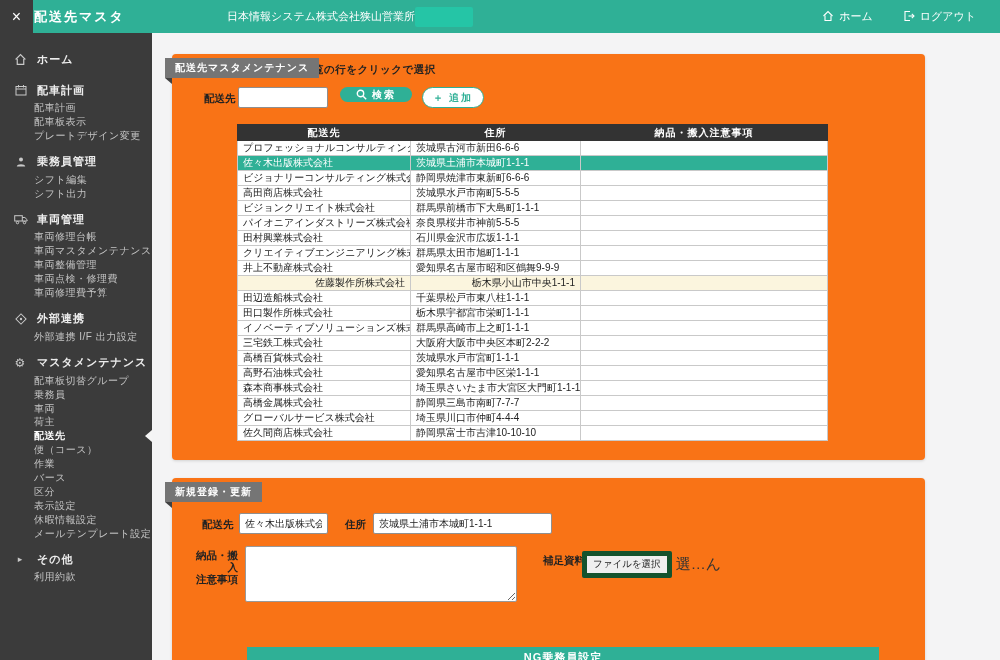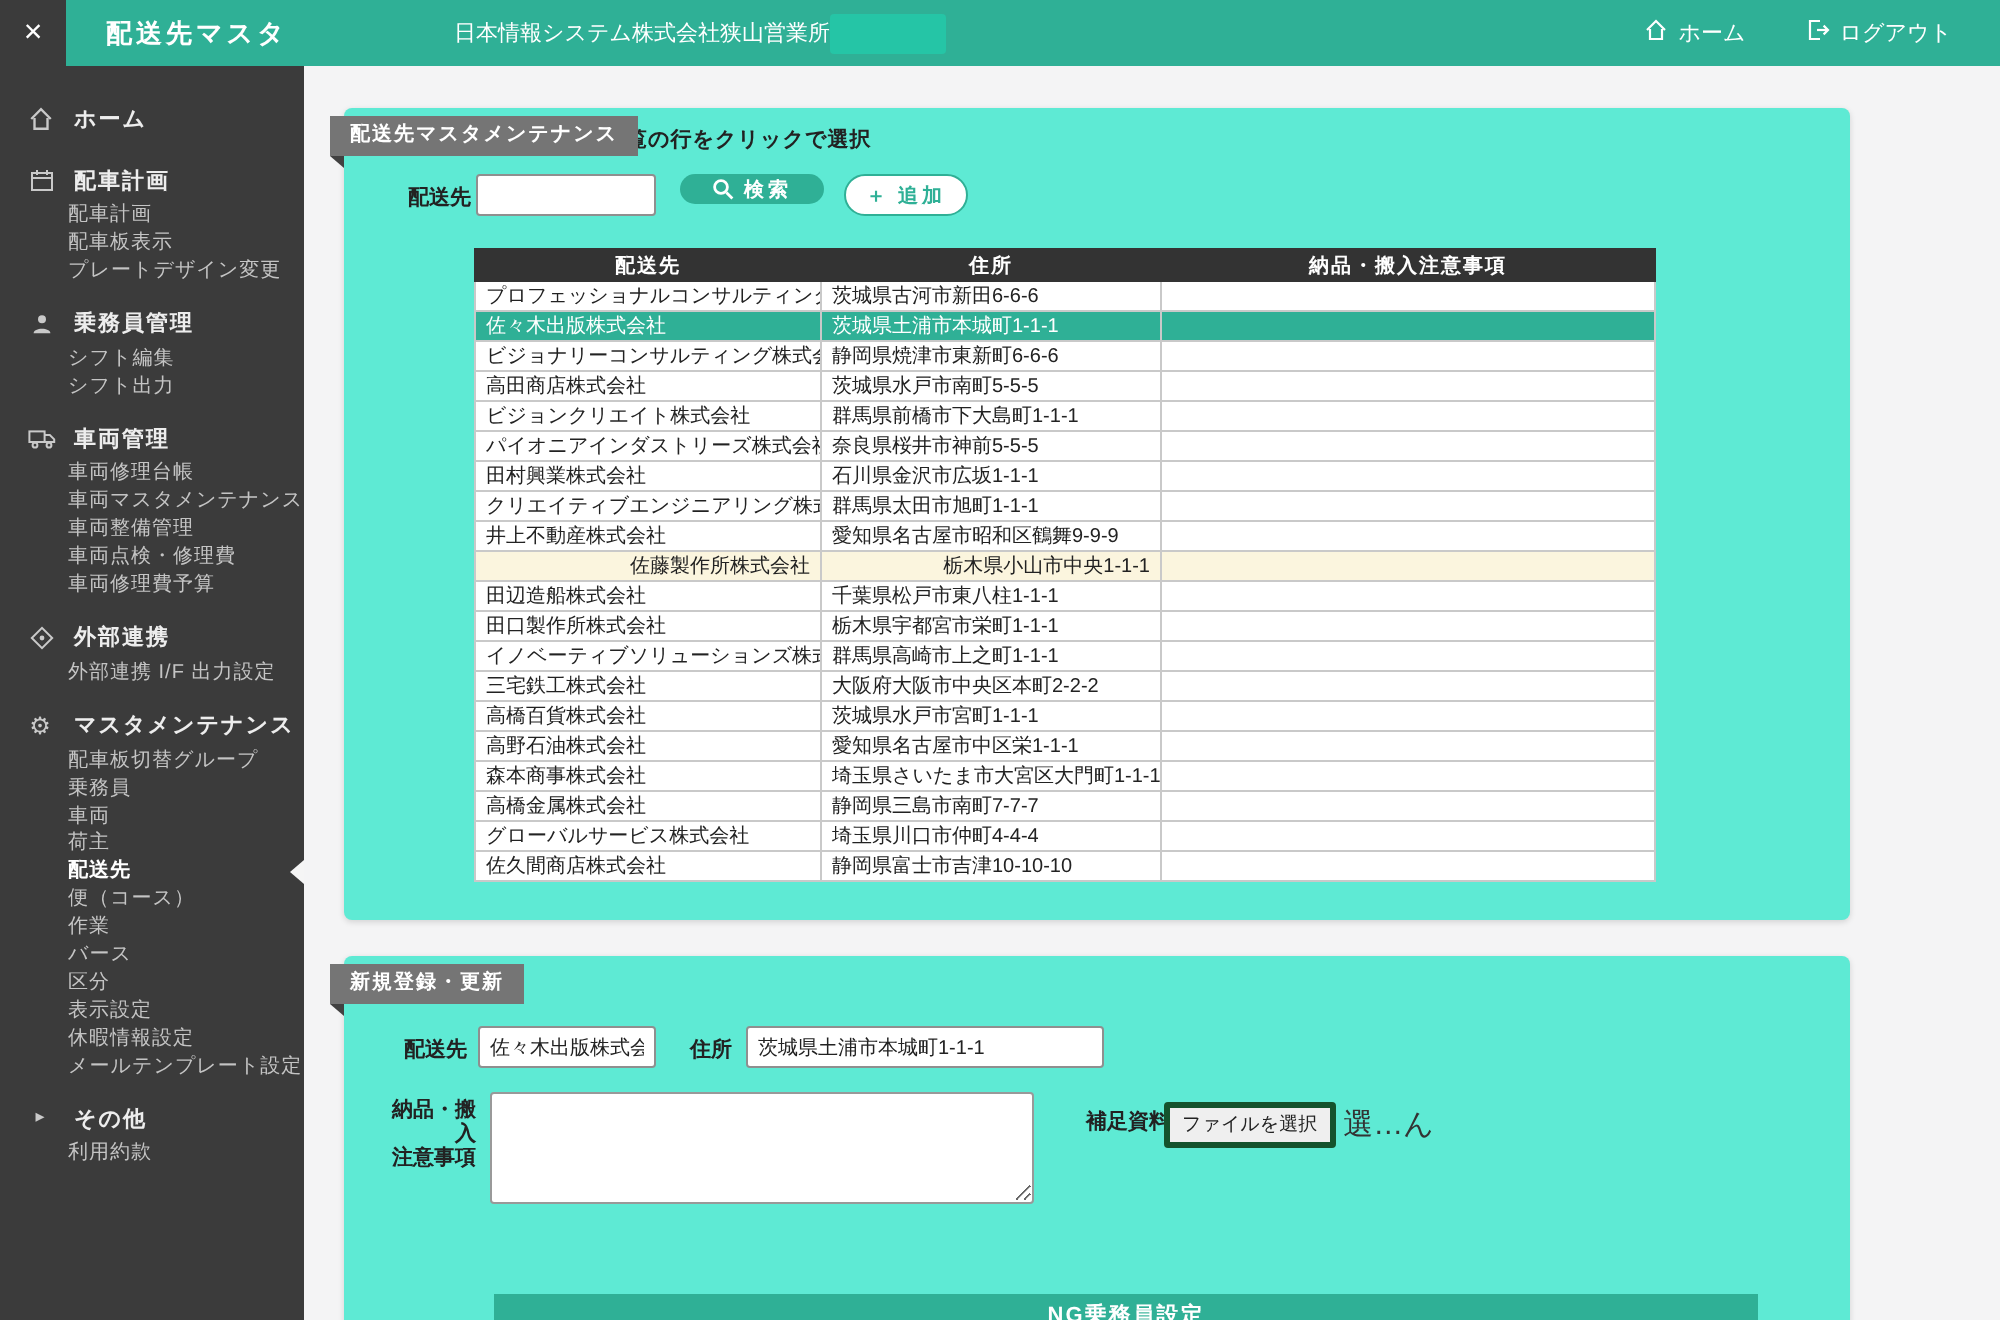--- a/index.html
+++ b/index.html
@@ -2,21 +2,21 @@
 <html><head>
 <meta charset="utf-8">
 <style>
   html,body{margin:0;padding:0;}
   body{width:1000px;height:660px;overflow:hidden;position:relative;background:#f4f4f5;
        font-family:"Liberation Sans","DejaVu Sans",sans-serif;-webkit-font-smoothing:antialiased;}
   
   .topbar{position:absolute;top:0;left:0;width:1000px;height:33px;background:#2fb096;z-index:5;}
   .close-btn{position:absolute;left:0;top:0;width:33px;height:33px;background:#3b3b3b;color:#fff;
              display:flex;align-items:center;justify-content:center;font-size:16px;cursor:pointer;}
-  .topbar-title{position:absolute;left:53px;top:0;line-height:33px;color:#fff;font-weight:bold;
+  .topbar-title{position:absolute;left:34px;top:0;line-height:33px;color:#fff;font-weight:bold;
                 font-size:13px;letter-spacing:2px;}
   .topbar-center{position:absolute;left:227px;top:0;height:33px;display:flex;align-items:center;
                  color:#fff;font-size:11px;}
   .redact{width:58px;height:20px;background:#25c5a6;border-radius:2px;}
   .topbar-nav{position:absolute;right:24px;top:0;height:33px;display:flex;gap:30px;align-items:center;
               color:#fff;font-size:11px;}
   .nav-item{display:flex;align-items:center;gap:5px;cursor:pointer;}
   
   .sidebar{position:absolute;left:0;top:33px;width:152px;height:627px;background:#3b3b3b;
            padding-top:14px;box-sizing:border-box;overflow:hidden;z-index:4;}
@@ -25,21 +25,21 @@
   .side-section{margin-top:8px;height:22px;}
   .side-sub{height:13.9px;line-height:13.9px;padding-left:34px;color:#c4c4c4;font-size:10px;
             position:relative;cursor:pointer;letter-spacing:.5px;white-space:nowrap;}
   .side-sub.active{color:#fff;font-weight:bold;}
   .active-arrow{position:absolute;right:0;top:50%;margin-top:-6px;width:0;height:0;
                 border-top:6px solid transparent;border-bottom:6px solid transparent;
                 border-right:7px solid #f5f5f5;}
   .sicon{width:15px;display:inline-flex;justify-content:center;align-items:center;color:#c9c9c9;
          font-size:12px;line-height:1;}
   
-  .card{position:absolute;background:#5eead4;border-radius:4px;box-shadow:0 1px 3px rgba(0,0,0,.14);}
+  .card{position:absolute;background:#f97316;border-radius:4px;box-shadow:0 1px 3px rgba(0,0,0,.14);}
   .card1{left:172px;top:54px;width:753px;height:406px;}
   .card2{left:172px;top:478px;width:753px;height:240px;}
   .ribbon{position:absolute;left:-7px;top:4px;height:20px;line-height:20px;background:#757575;
           color:#fff;font-size:10px;font-weight:bold;padding:0 10px;letter-spacing:1px;z-index:2;}
   .fold{position:absolute;left:-7px;top:24px;width:0;height:0;border-top:6px solid #414141;
         border-left:7px solid transparent;}
   .hint{position:absolute;left:130px;top:9px;font-size:10.5px;font-weight:bold;color:#222;letter-spacing:.5px;}
   .flabel{position:absolute;font-size:10.5px;font-weight:bold;color:#222;}
   .tinput{position:absolute;border:1px solid #8f8f8f;border-radius:2px;font-size:10px;padding:0 5px;
           box-sizing:border-box;font-family:inherit;color:#222;}
@@ -58,21 +58,21 @@
      overflow:hidden;white-space:nowrap;}
   tr.sel td{background:#2fb096;color:#fff;}
   tr.hl td{background:#fbf5de;text-align:right;}
   tbody tr{cursor:pointer;}
   
   .note-label{position:absolute;left:14px;top:71px;width:52px;text-align:right;font-size:10.5px;
               font-weight:bold;color:#222;line-height:12px;}
   textarea.note{position:absolute;left:73px;top:68px;width:272px;height:56px;border:1px solid #999;
               border-radius:2px;resize:both;font-family:inherit;font-size:10px;box-sizing:border-box;}
   .file-row{position:absolute;left:410px;top:73px;display:flex;align-items:center;gap:4px;}
-  .file-btn{background:#efefef;border:3px solid #14532d;border-radius:2px;font-size:9.5px;
+  .file-btn{background:#efefef;border:5px solid #14532d;border-radius:2px;font-size:9.5px;
             padding:2px 6px;font-family:inherit;color:#222;cursor:pointer;}
   .file-status{font-size:15px;color:#333;}
   .ngbar{position:absolute;left:75px;top:169px;width:632px;height:40px;background:#2fb096;
          color:#fff;font-size:11px;font-weight:bold;text-align:center;padding-top:3px;
          box-sizing:border-box;letter-spacing:1px;}
 </style>
 </head>
 <body>
 
 <header class="topbar">

